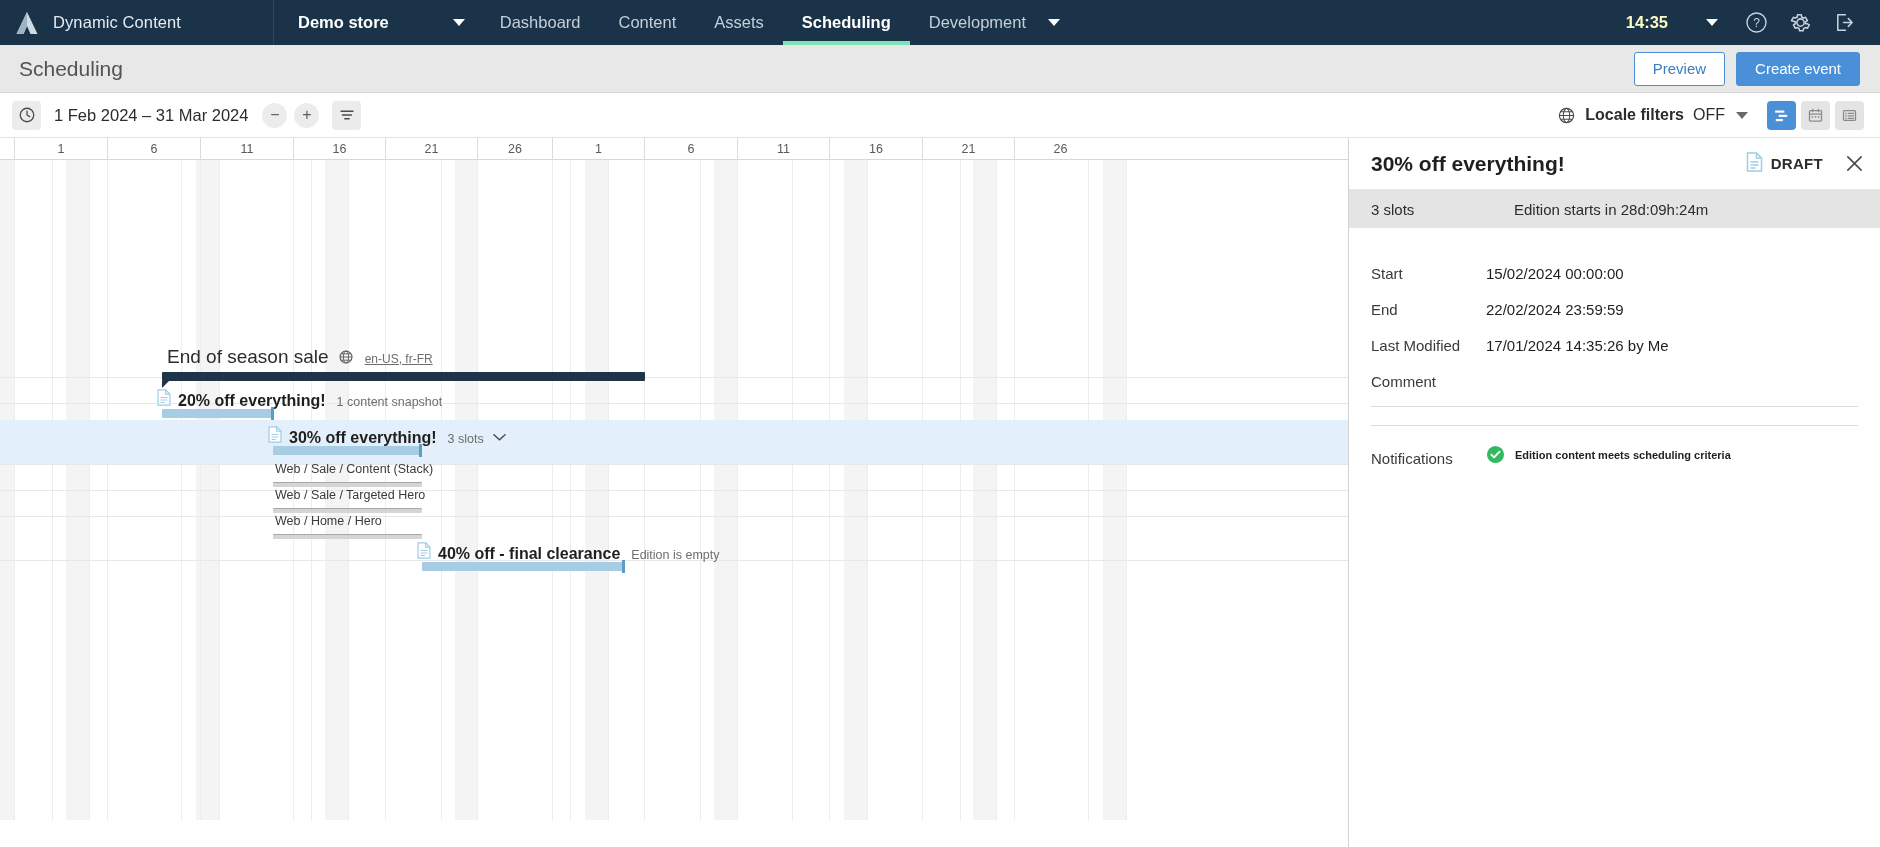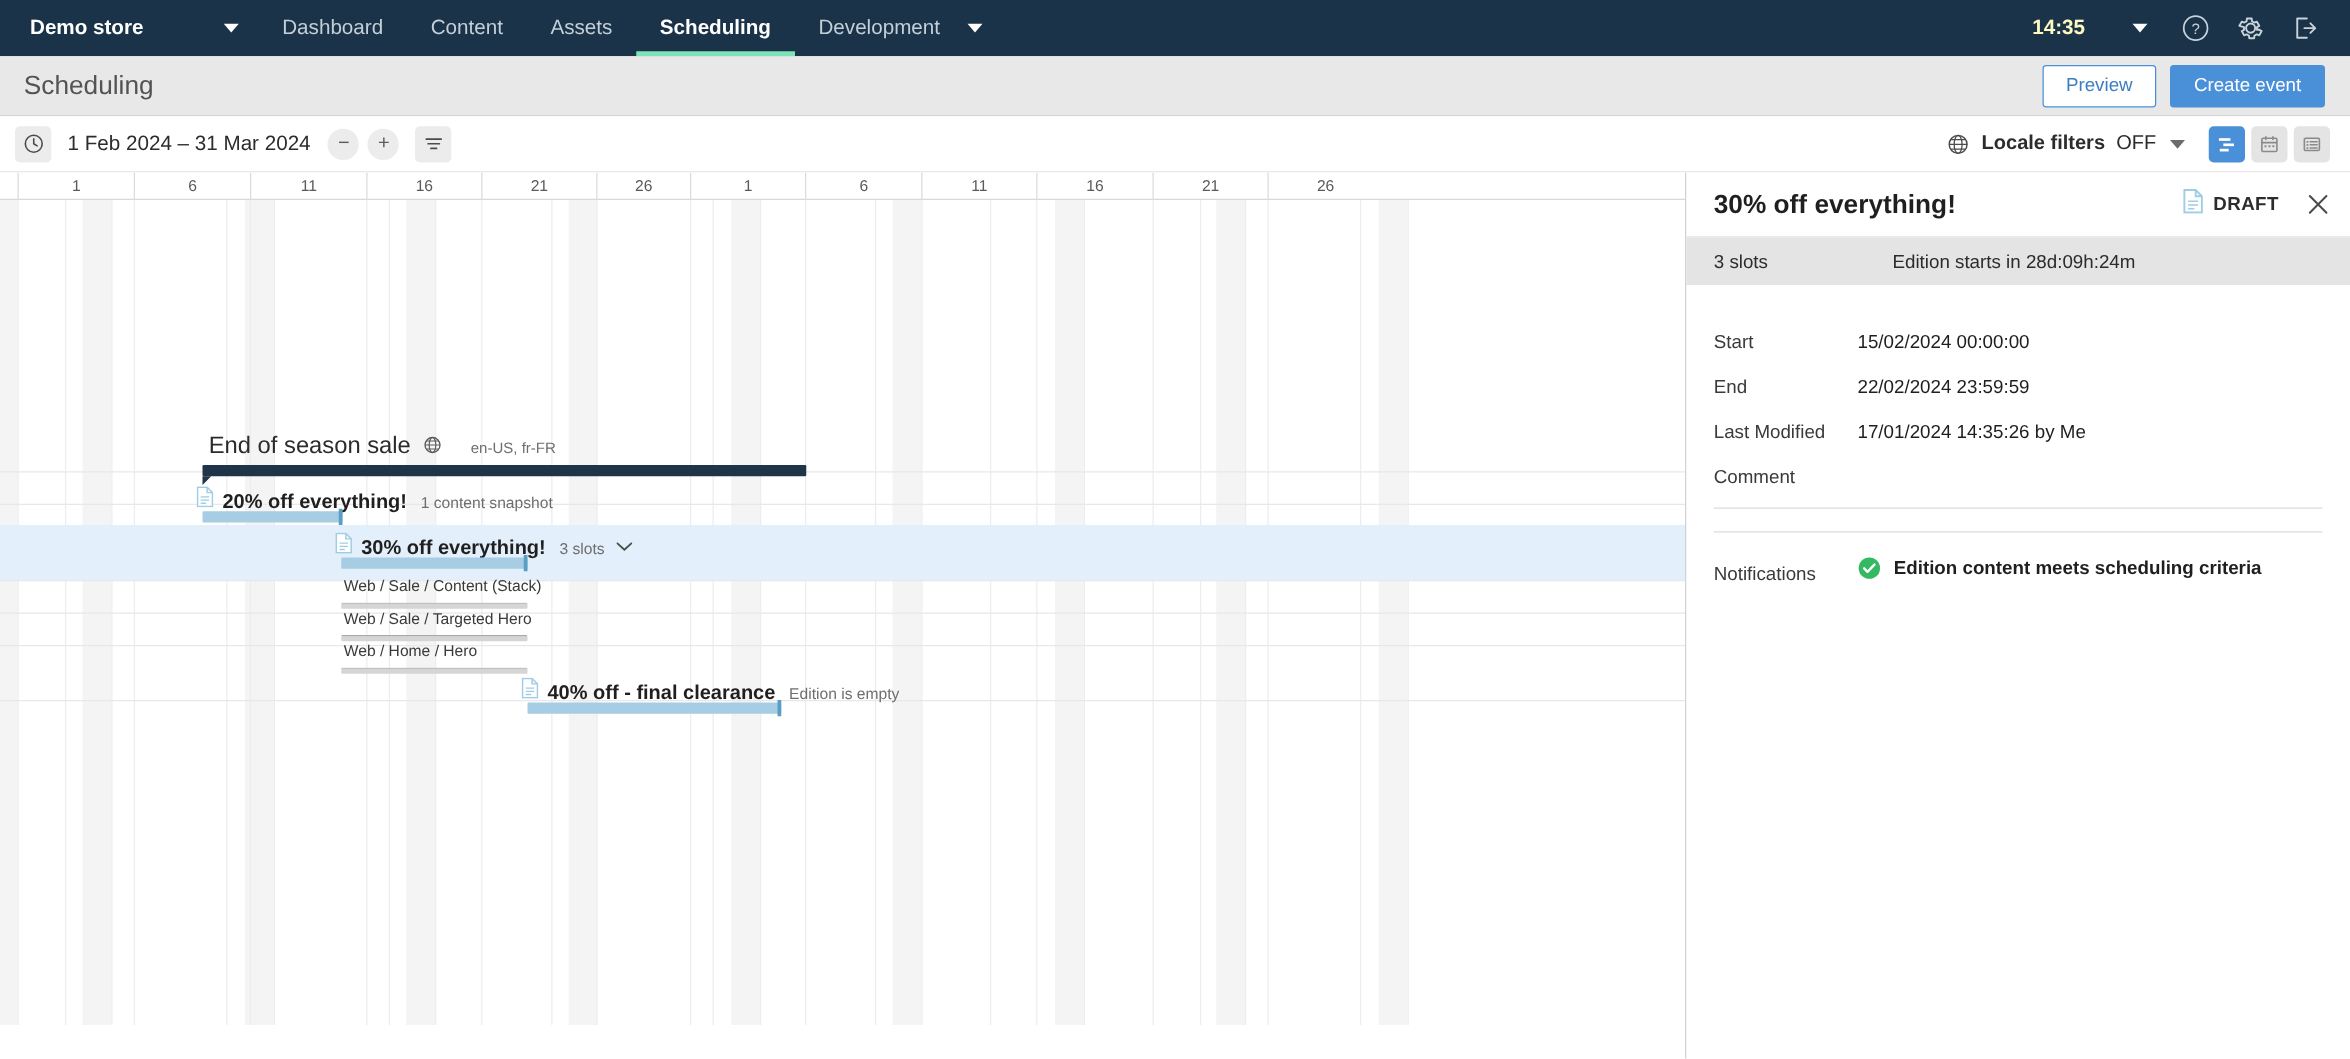--- a/index.html
+++ b/index.html
@@ -203,28 +203,37 @@
   }
   .panel-sub .slots { min-width: 143px; }
   .panel-body { padding: 18px 22px 0 22px; }
   .kv { display: flex; align-items: baseline; margin-bottom: 16px; margin-top: 19px; }
   .kv-key { width: 115px; flex: none; font-size: 15px; color: #3a3a3a; }
   .kv-val { font-size: 15px; color: #1f1f1f; }
   .divider { height: 1px; background: #dcdcdc; margin: 16px 0 18px 0; }
   .kv-link { font-size: 15px; color: #2c2c2c; text-decoration: underline; cursor: pointer; }
   .notif { display: flex; align-items: center; }
   .notif-icon { margin-right: 10px; display: flex; align-items: center; }
-  .notif-text { font-size: 15px; font-weight: bold; color: #1f1f1f; }
+  .notif-text { font-size: 11px; font-weight: bold; color: #1f1f1f; }
 </style>
 </head>
 <body>
 
 <div id="app">
 
   <div class="topnav">
+    <div class="brand">
+      <span class="brand-logo">
+        <svg width="26" height="26" viewBox="0 0 26 26">
+          <path d="M13 2 L23.5 24 L16.5 24 L13 16 L9.5 24 L2.5 24 Z" fill="#cfdae3"></path>
+          <path d="M13 2 L13 16 L9.5 24 L2.5 24 Z" fill="#9fb3c4"></path>
+        </svg>
+      </span>
+      <span class="brand-name">Dynamic Content</span>
+    </div>
 
     <div class="store-select">
       <span>Demo store</span>
       <span class="caret"></span>
     </div>
 
     <div class="navlinks">
       <div class="navlink">
         <span>Dashboard</span>
       </div>
@@ -407,21 +416,21 @@
 
       <div class="ev-label" style="left:167px;top:186px;">
         <span class="ev-title-lg">End of season sale</span>
         <span class="globe-sm">
           <svg width="16" height="16" viewBox="0 0 24 24">
             <circle cx="12" cy="12" r="9" fill="none" stroke="#5a5a5a" stroke-width="1.6"></circle>
             <ellipse cx="12" cy="12" rx="4" ry="9" fill="none" stroke="#5a5a5a" stroke-width="1.4"></ellipse>
             <path d="M3 12h18M4.6 7.2h14.8M4.6 16.8h14.8" fill="none" stroke="#5a5a5a" stroke-width="1.4"></path>
           </svg>
         </span>
-        <span class="ev-meta-sm" style="margin-left:16px;">en-US, fr-FR</span>
+        <span class="ev-meta-sm" style="margin-left:4px;text-decoration:underline;">en-US, fr-FR</span>
       </div>
       <div class="bar bar-dark" style="left:162px;top:212px;width:483px;"></div>
 
       <div class="ev-label" style="left:157px;top:229px;">
         <span class="doc-icon">
           <svg width="14" height="17" viewBox="0 0 16 20">
             <path d="M1 1h9l5 5v13H1z" fill="#ffffff" stroke="#9ecde4" stroke-width="1.4"></path>
             <path d="M10 1v5h5" fill="none" stroke="#9ecde4" stroke-width="1.4"></path>
             <path d="M4 10h8M4 13h8M4 16h5" stroke="#9ecde4" stroke-width="1.2"></path>
           </svg>

